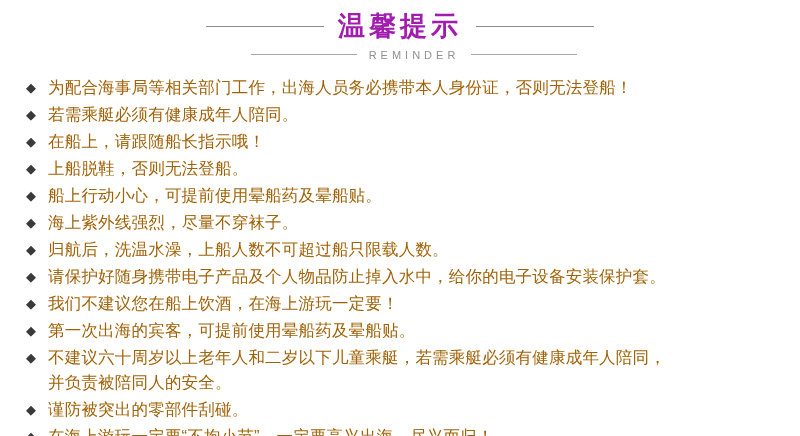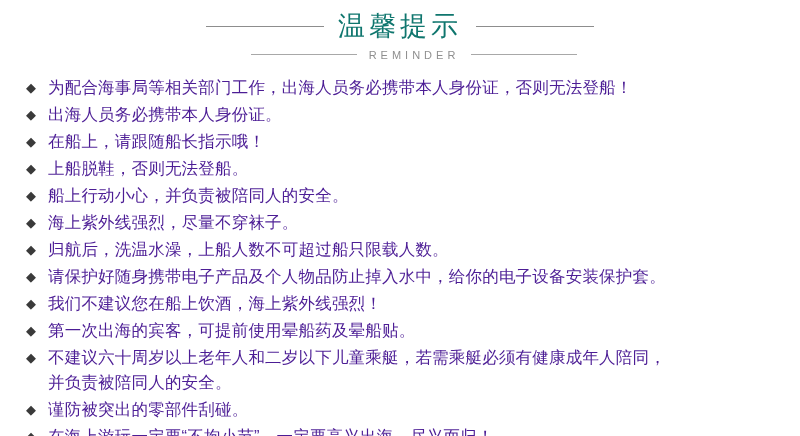--- a/index.html
+++ b/index.html
@@ -32,23 +32,23 @@
     justify-content: center;
     gap: 14px;
   }
   .title-rule {
     width: 118px;
     height: 1px;
     background: #8d8d8d;
   }
   .title {
     font-size: 27px;
-    font-weight: normal;
+    font-weight: bold;
     letter-spacing: 4px;
-    color: #0f766e;
+    color: #a21caf;
     line-height: 1.1;
     white-space: nowrap;
   }
   .sub-row {
     display: flex;
     align-items: center;
     justify-content: center;
     gap: 12px;
     margin-top: 7px;
     padding-left: 28px;
@@ -81,21 +81,21 @@
     width: 22px;
     font-size: 13px;
     line-height: 25px;
     color: #3a3a3a;
     text-align: left;
   }
   .item-text {
     flex: 1 1 auto;
     font-size: 16.5px;
     line-height: 25px;
-    color: #4c1d95;
+    color: #a16207;
     letter-spacing: 0.2px;
     white-space: pre-wrap;
   }
 </style>
 </head>
 <body>
 
 <div class="page">
 
   <div class="header">
@@ -111,49 +111,49 @@
     </div>
   </div>
 
   <ul class="list">
     <li class="item">
       <span class="bullet">◆</span>
       <span class="item-text">为配合海事局等相关部门工作，出海人员务必携带本人身份证，否则无法登船！</span>
     </li>
     <li class="item">
       <span class="bullet">◆</span>
-      <span class="item-text">出海人员务必携带本人身份证。</span>
+      <span class="item-text">若需乘艇必须有健康成年人陪同。</span>
     </li>
     <li class="item">
       <span class="bullet">◆</span>
       <span class="item-text">在船上，请跟随船长指示哦！</span>
     </li>
     <li class="item">
       <span class="bullet">◆</span>
       <span class="item-text">上船脱鞋，否则无法登船。</span>
     </li>
     <li class="item">
       <span class="bullet">◆</span>
-      <span class="item-text">船上行动小心，并负责被陪同人的安全。</span>
+      <span class="item-text">船上行动小心，可提前使用晕船药及晕船贴。</span>
     </li>
     <li class="item">
       <span class="bullet">◆</span>
       <span class="item-text">海上紫外线强烈，尽量不穿袜子。</span>
     </li>
     <li class="item">
       <span class="bullet">◆</span>
       <span class="item-text">归航后，洗温水澡，上船人数不可超过船只限载人数。</span>
     </li>
     <li class="item">
       <span class="bullet">◆</span>
       <span class="item-text">请保护好随身携带电子产品及个人物品防止掉入水中，给你的电子设备安装保护套。</span>
     </li>
     <li class="item">
       <span class="bullet">◆</span>
-      <span class="item-text">我们不建议您在船上饮酒，海上紫外线强烈！</span>
+      <span class="item-text">我们不建议您在船上饮酒，在海上游玩一定要！</span>
     </li>
     <li class="item">
       <span class="bullet">◆</span>
       <span class="item-text">第一次出海的宾客，可提前使用晕船药及晕船贴。</span>
     </li>
     <li class="item">
       <span class="bullet">◆</span>
       <span class="item-text">不建议六十周岁以上老年人和二岁以下儿童乘艇，若需乘艇必须有健康成年人陪同，
 并负责被陪同人的安全。</span>
     </li>

